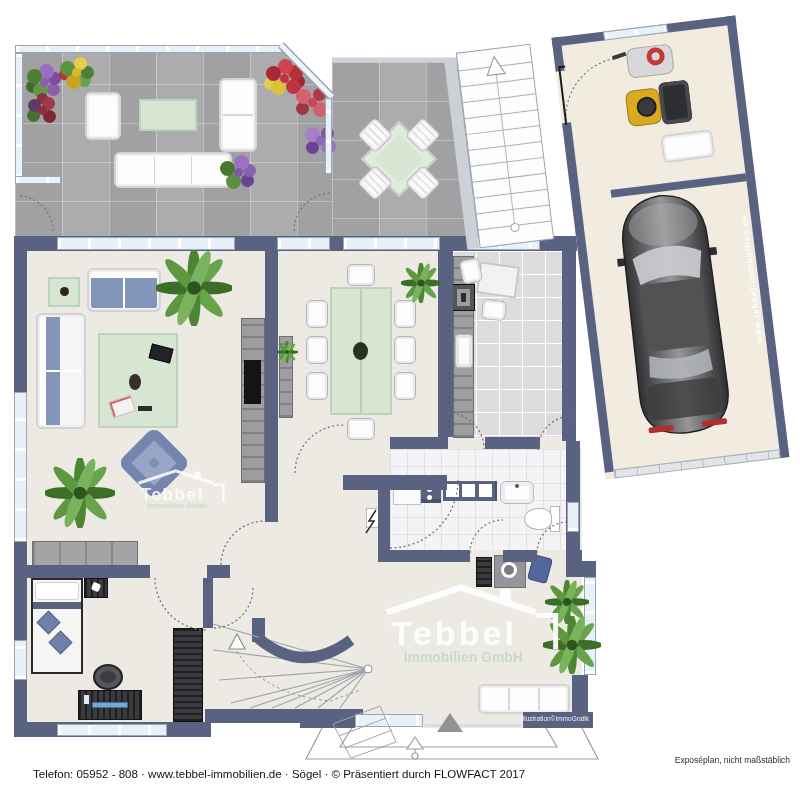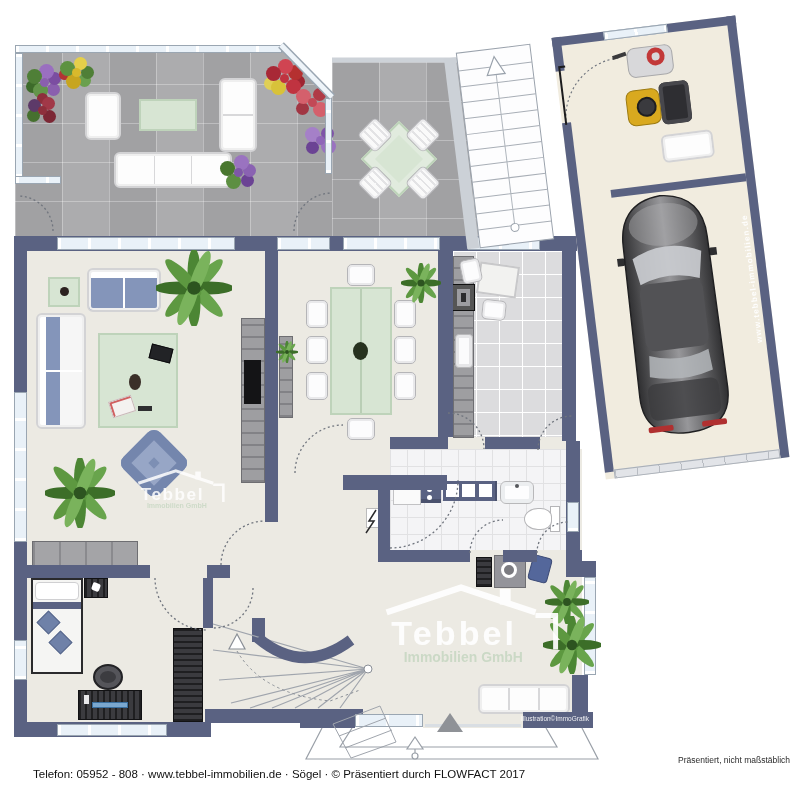--- a/index.html
+++ b/index.html
@@ -317,16 +317,16 @@
 
     <g transform="translate(136,470) scale(.78)" opacity=".85">
       <path d="M3,17 L51,1 L99,17" stroke="#fff" stroke-width="4" fill="none"></path>
       <rect x="76" y="2" width="7" height="10" fill="#fff"></rect>
       <path d="M99,19 h13 v22" stroke="#fff" stroke-width="3.2" fill="none"></path>
       <text x="6" y="38" font-family="Liberation Sans,sans-serif" font-size="22" font-weight="bold" letter-spacing="2" fill="#ffffff">Tebbel</text>
       <text x="14" y="49" font-family="Liberation Sans,sans-serif" font-size="9" font-weight="bold" fill="#c9d8c4">Immobilien GmbH</text>
     </g>
   </svg>
 
-  <div class="foot1" style="left:0;top:755px;width:790px">Präsentiert, nicht maßstäblich</div>
+  <div class="foot1" style="left:0;top:755px;width:790px">Exposéplan, nicht maßstäblich</div>
   <div class="foot2" style="left:0;top:768px;width:800px">Telefon: 05952 - 808  ·  www.tebbel-immobilien.de  ·  Sögel  ·  © Präsentiert durch FLOWFACT 2017</div>
 
 </div>
 
 </body></html>

